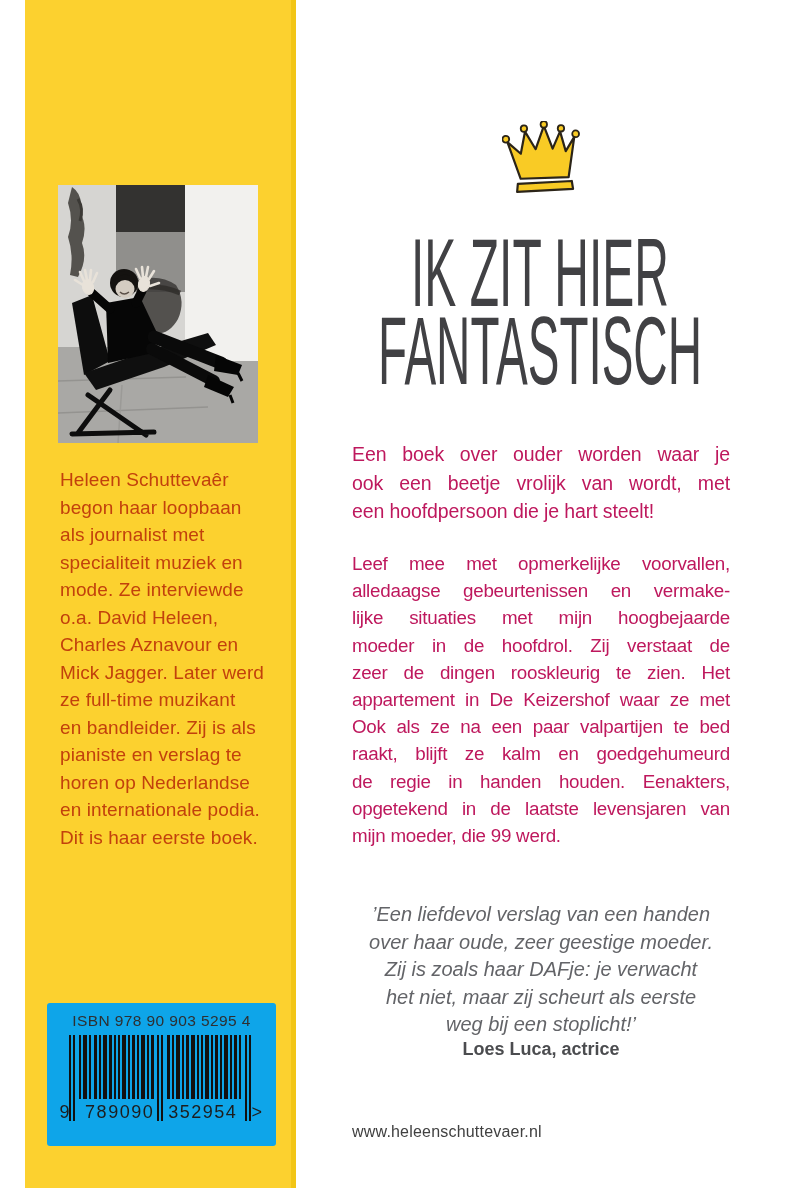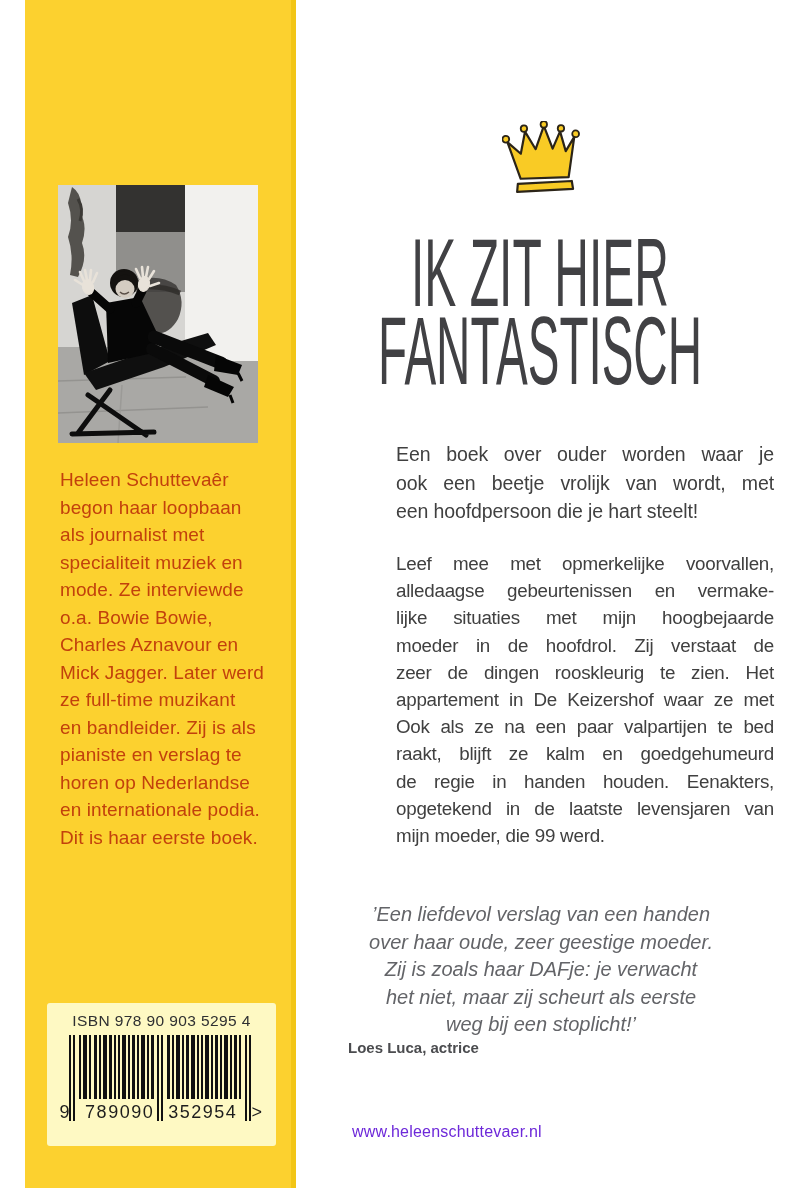--- a/index.html
+++ b/index.html
@@ -12,43 +12,43 @@
   .yellow-bar::after{content:"";position:absolute;right:0;top:0;width:5px;height:100%;background:#F2C516;}
   
   .photo{position:absolute;left:58px;top:185px;width:200px;height:258px;}
   .photo svg{display:block;}
   
   .bio{position:absolute;left:60px;top:466px;width:236px;color:#c2410c;
        font-size:19px;line-height:27.5px;letter-spacing:.1px;}
   .bio-line{white-space:nowrap;}
   
   .isbn-box{position:absolute;left:47px;top:1003px;width:229px;height:143px;
-            background:#fef9c3;border-radius:3px;text-align:center;}
+            background:#0ea5e9;border-radius:3px;text-align:center;}
   .isbn-label{margin-top:9px;font-size:15.5px;color:#2E2F31;letter-spacing:.4px;}
   .barcode-wrap{position:relative;margin:5px auto 0;width:206px;height:106px;}
   .barcode-wrap svg{position:absolute;left:0;top:0;}
   .barcode-digits{position:absolute;left:0;right:0;top:66px;display:flex;
                   justify-content:space-between;align-items:flex-start;
                   padding:0 1px;font-size:18px;color:#1d1d1d;}
   .digit-group{background:transparent;letter-spacing:1.5px;line-height:22px;}
   
   .crown{position:absolute;left:502px;top:121px;width:80px;height:76px;}
   .title-svg{position:absolute;left:352px;top:234px;width:376px;height:156px;}
   .title-svg text{font-family:"Liberation Sans",sans-serif;fill:#414144;}
-  .para{position:absolute;left:352px;width:378px;color:#404040;margin-left:44px;}
+  .para{position:absolute;left:352px;width:378px;color:#be185d;}
   .para > div{text-align-last:justify;}
   .para > div:last-child{text-align-last:left;}
   .intro{top:440px;font-size:19.5px;line-height:28.5px;letter-spacing:-.1px;}
   .bodytext{top:550px;font-size:18.8px;line-height:27.2px;letter-spacing:-.25px;}
   .quote{position:absolute;left:348px;top:901px;width:386px;color:#636468;
          font-size:20px;line-height:27.5px;font-style:italic;}
   .quote > div{text-align:center;}
-  .attribution{position:absolute;left:348px;top:1039px;width:386px;
-               font-weight:bold;font-size:15px;color:#4B4C4F;}
-  .website{position:absolute;left:352px;top:1123px;font-size:16px;color:#6d28d9;letter-spacing:.2px;}
+  .attribution{position:absolute;left:348px;top:1039px;width:386px;text-align:center;
+               font-weight:bold;font-size:18px;color:#4B4C4F;}
+  .website{position:absolute;left:352px;top:1123px;font-size:16px;color:#404040;letter-spacing:.2px;}
 </style>
 </head>
 <body>
 
 <div class="page">
 
   <div class="yellow-bar"></div>
 
   <div class="photo">
     <svg width="200" height="258" viewBox="0 0 200 258">
@@ -99,21 +99,21 @@
     </svg>
   </div>
 
   <div class="bio">
 
   <div class="bio-line">Heleen Schuttevaêr</div>
       <div class="bio-line">begon haar loopbaan</div>
       <div class="bio-line">als journalist met</div>
       <div class="bio-line">specialiteit muziek en</div>
       <div class="bio-line">mode. Ze interviewde</div>
-      <div class="bio-line">o.a. Bowie Bowie,</div>
+      <div class="bio-line">o.a. David Heleen,</div>
       <div class="bio-line">Charles Aznavour en</div>
       <div class="bio-line">Mick Jagger. Later werd</div>
       <div class="bio-line">ze full-time muzikant</div>
       <div class="bio-line">en bandleider. Zij is als</div>
       <div class="bio-line">pianiste en verslag te</div>
       <div class="bio-line">horen op Nederlandse</div>
       <div class="bio-line">en internationale podia.</div>
       <div class="bio-line">Dit is haar eerste boek.</div>
     </div>
 

